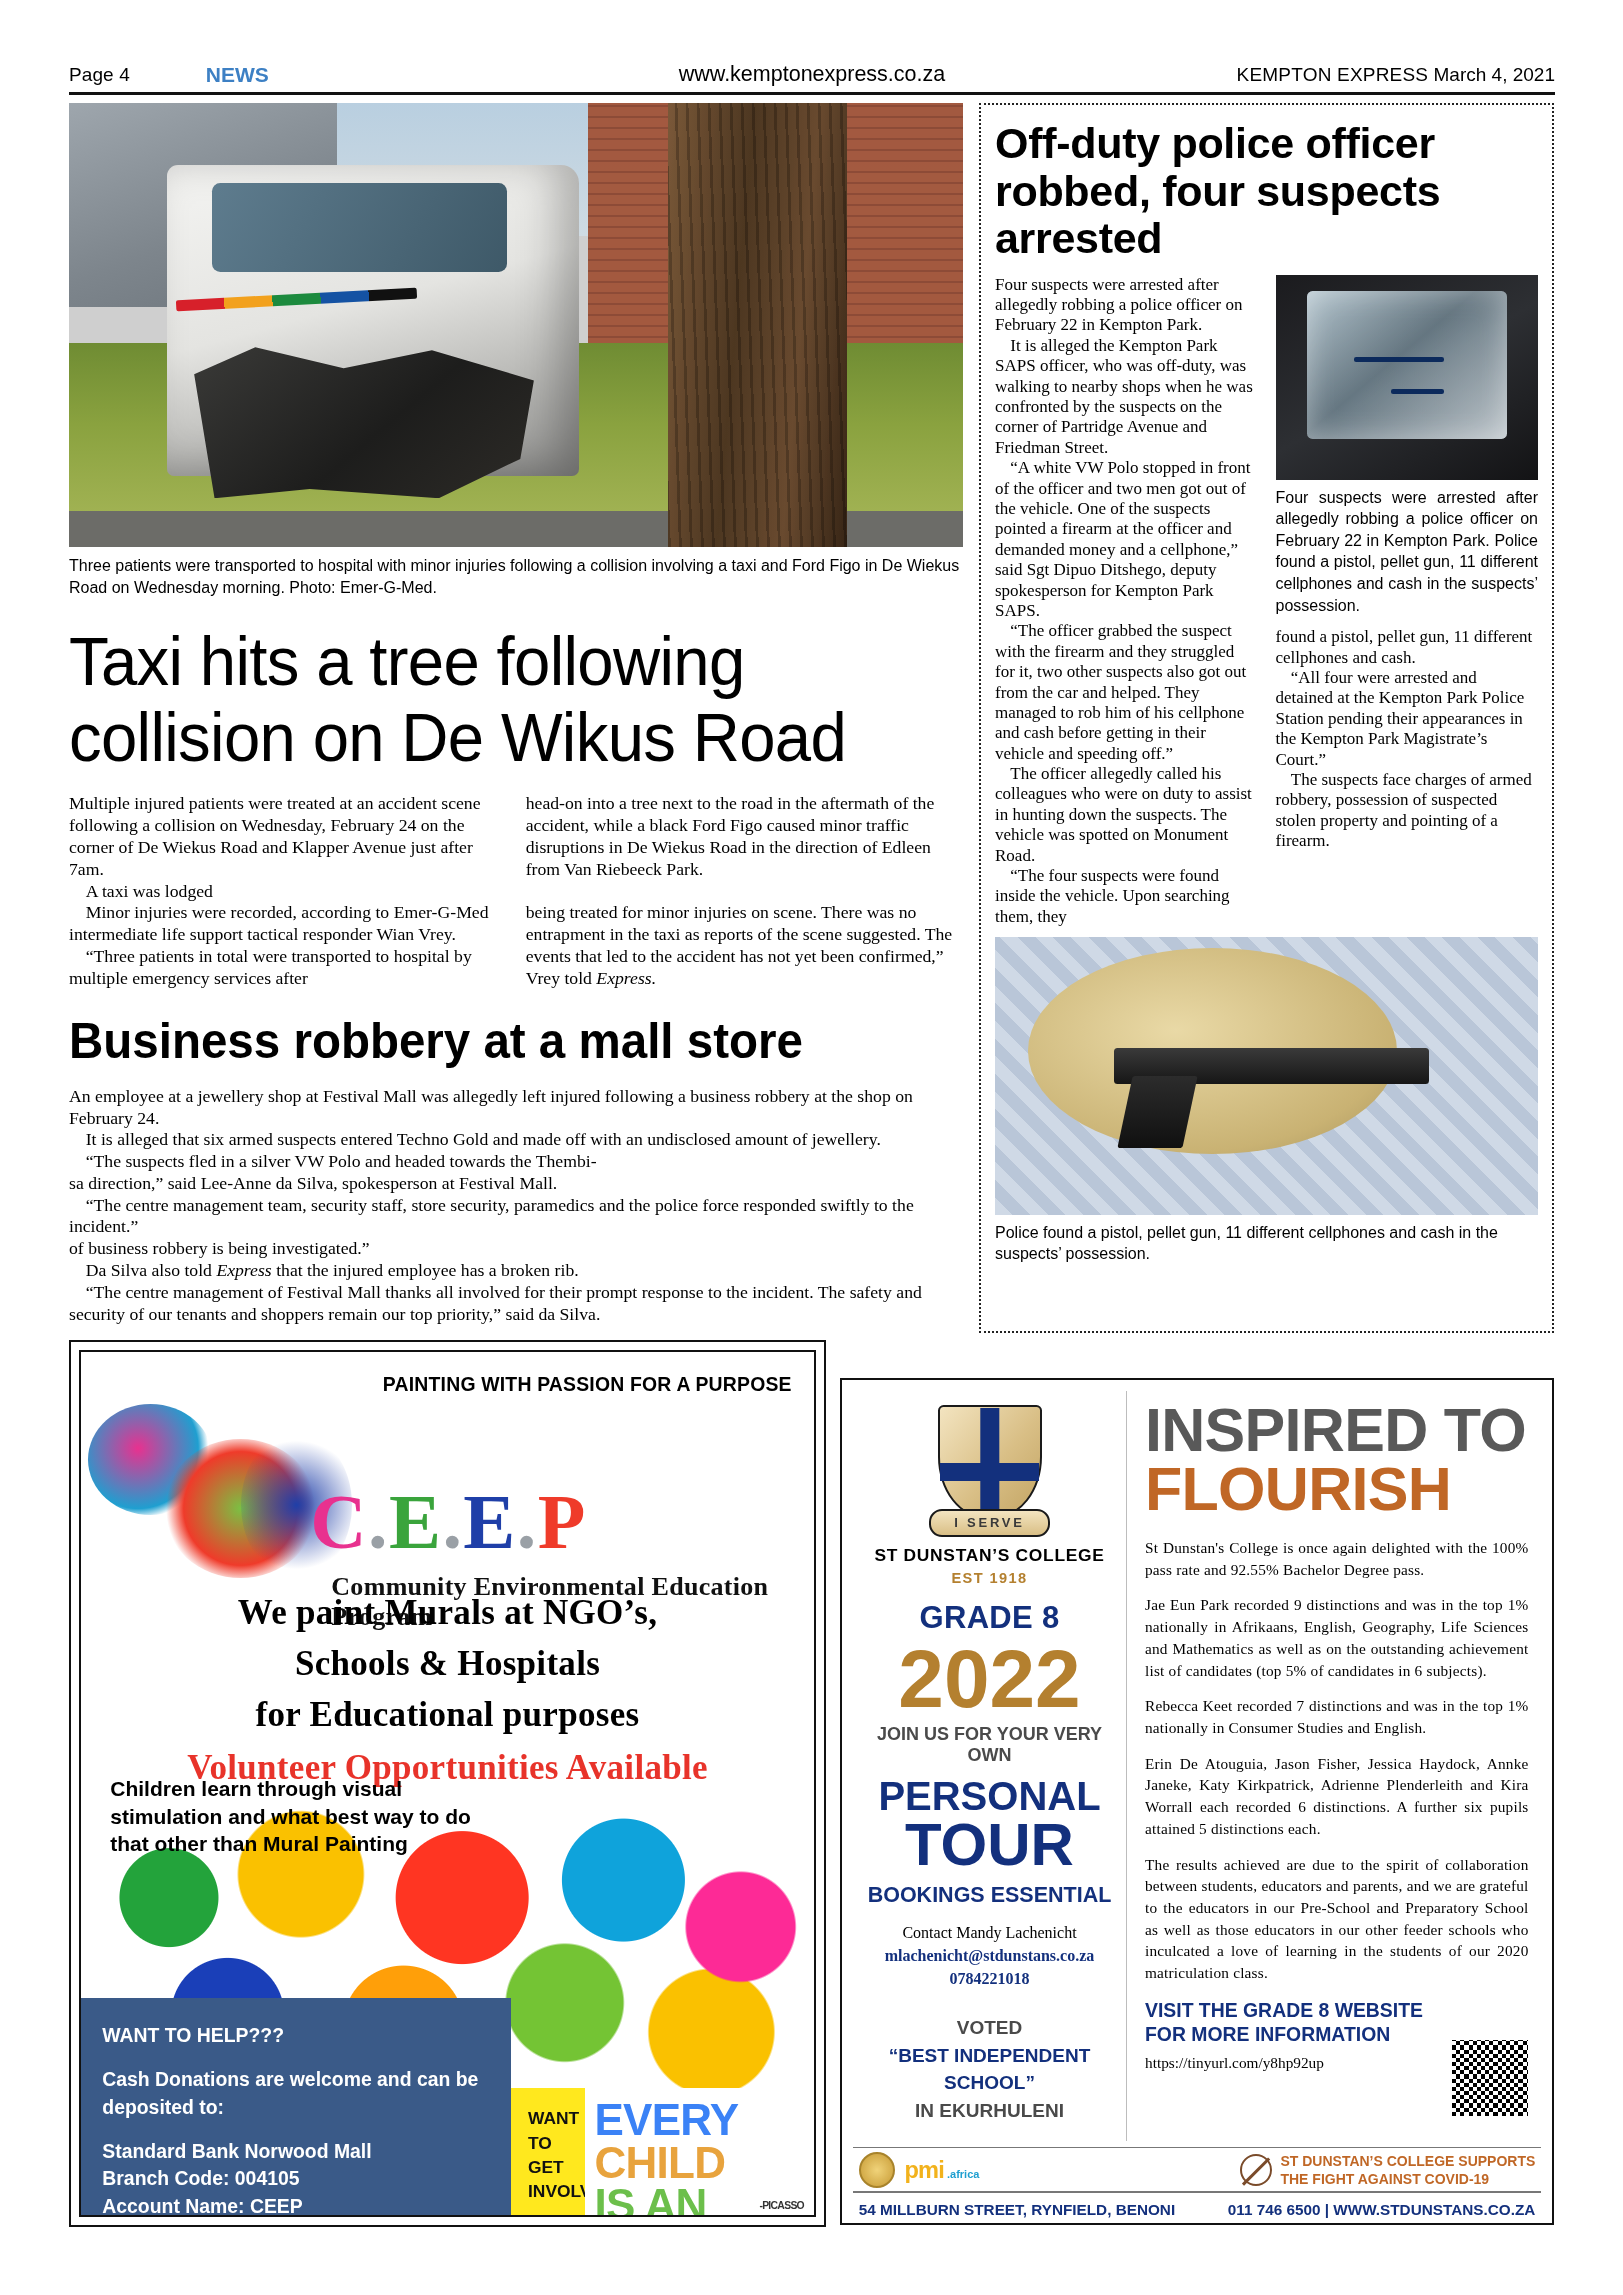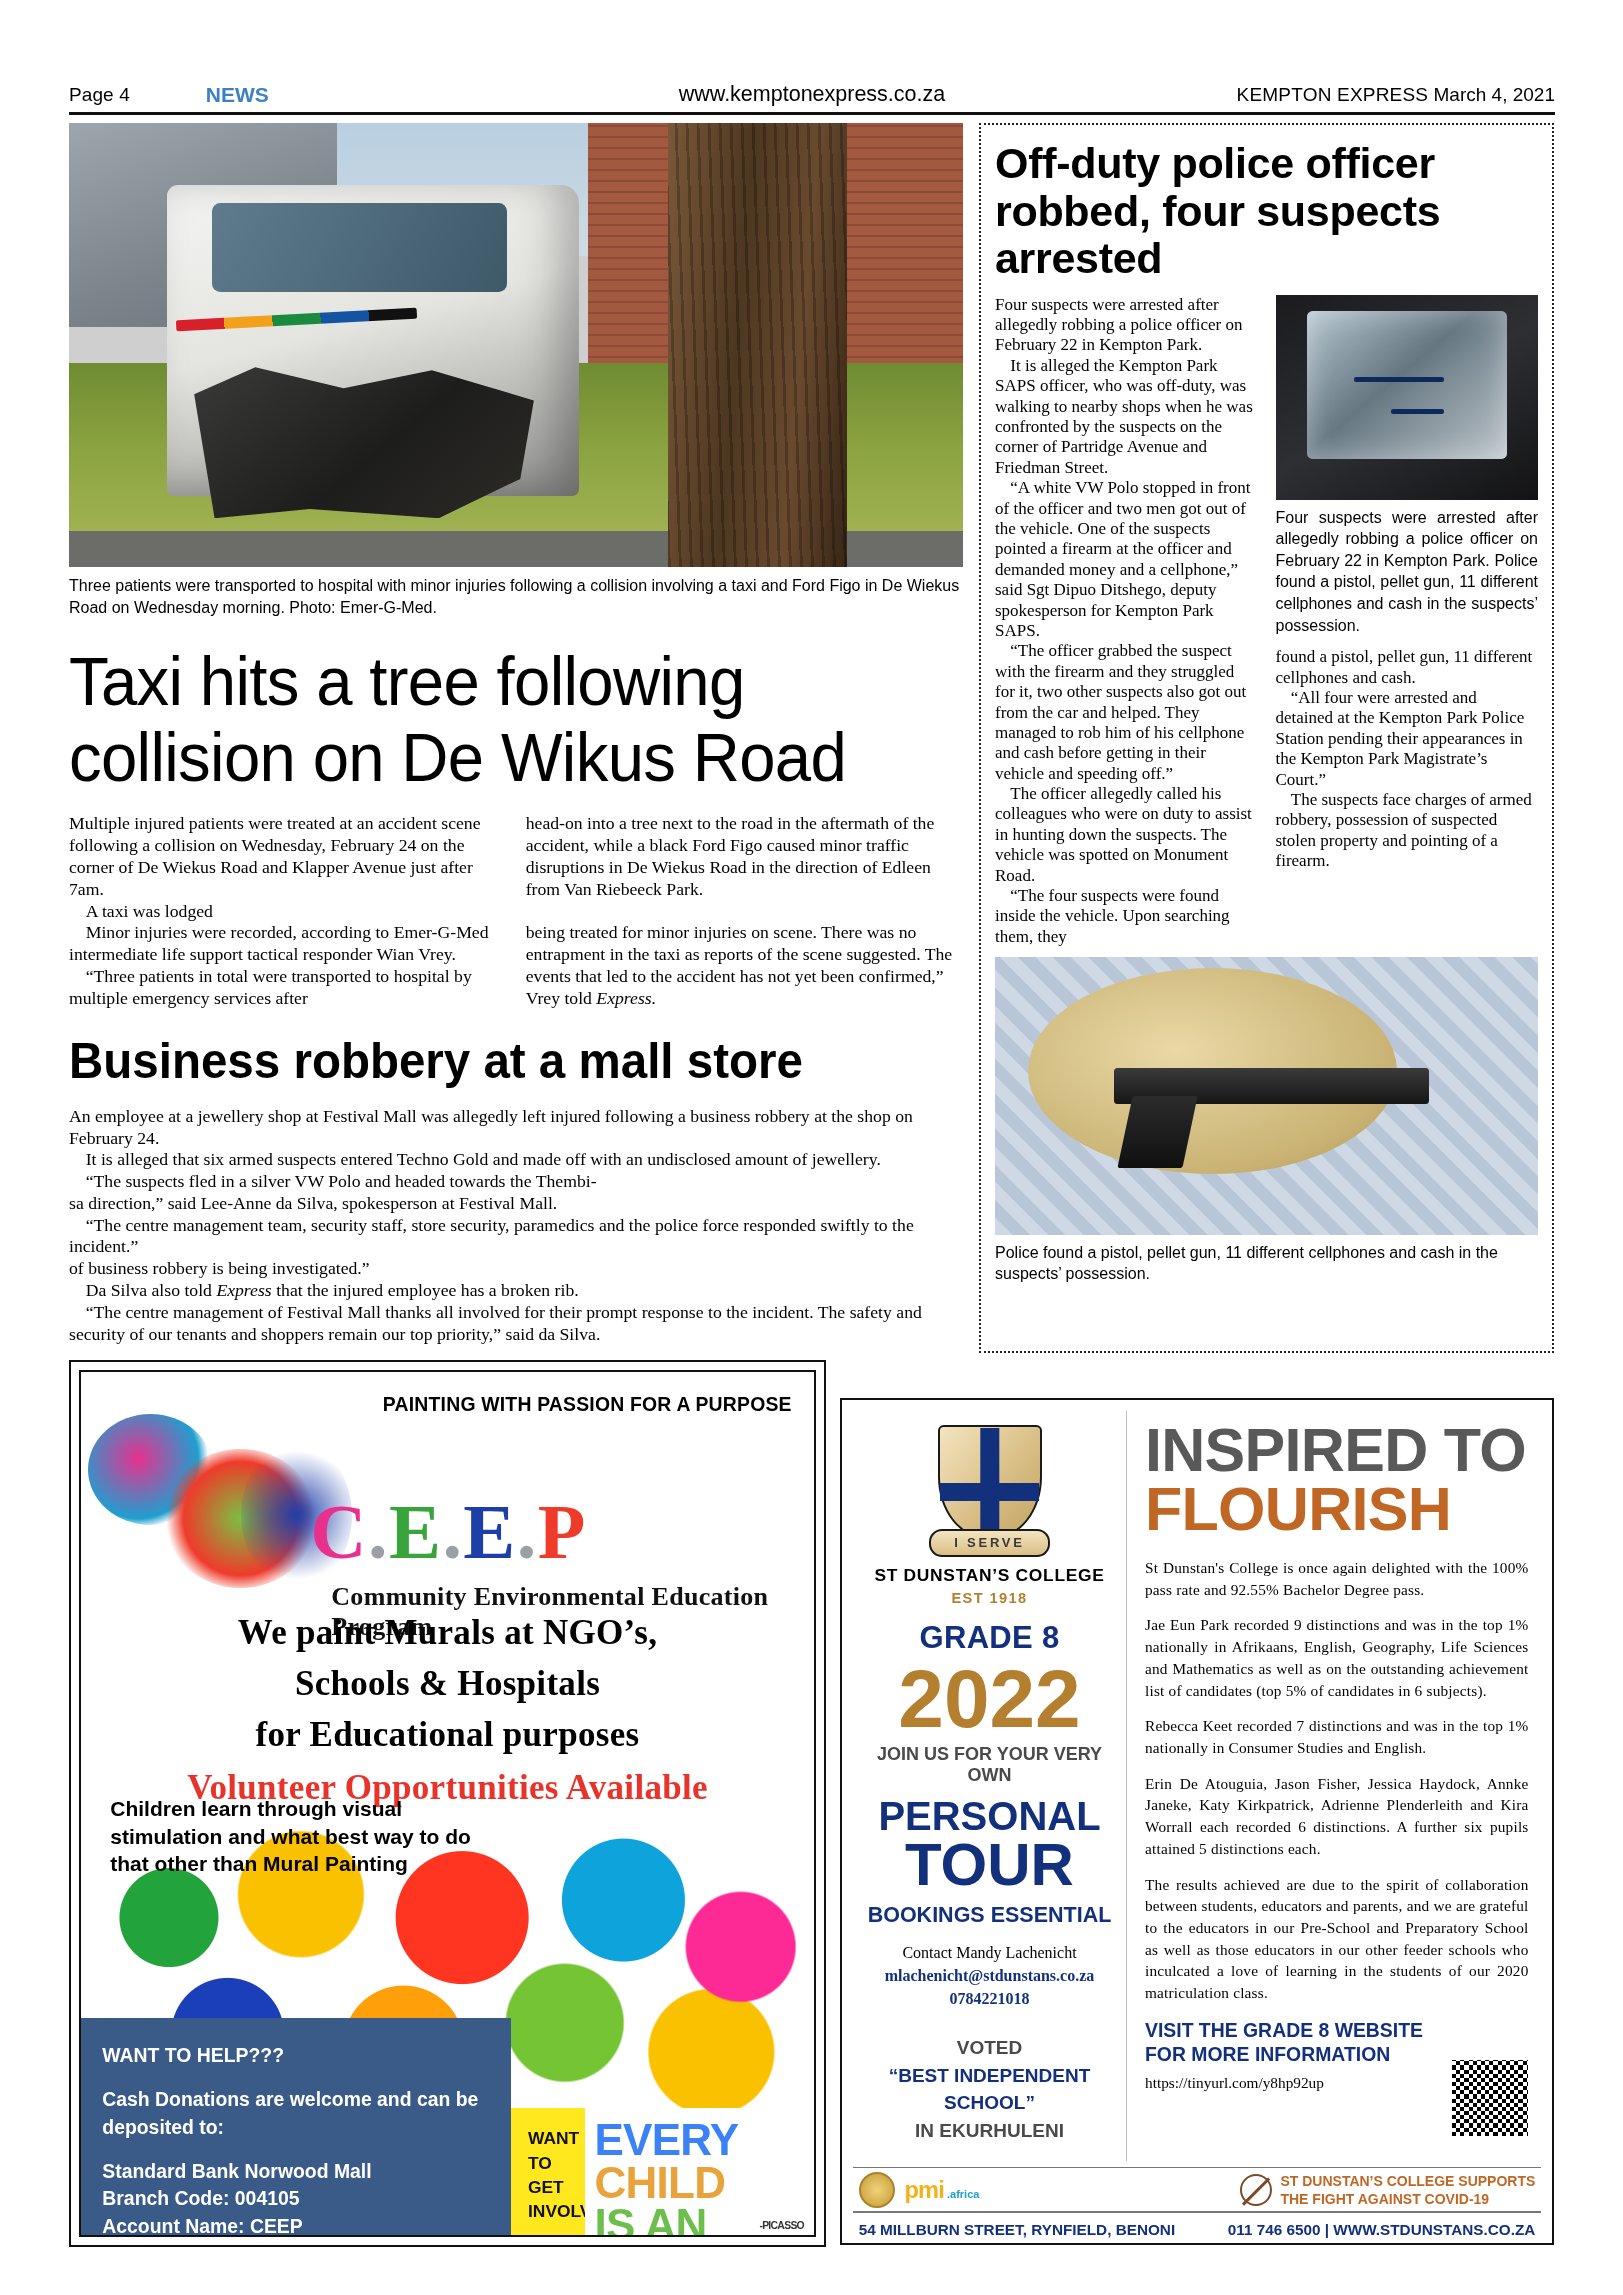--- a/index.html
+++ b/index.html
@@ -4,21 +4,21 @@
 <style>
   * { box-sizing: border-box; margin: 0; padding: 0; }
   html, body { background: #fff; }
   body {
     width: 1624px; height: 2295px;
     font-family: "Liberation Serif", serif;
     color: #000;
     position: relative;
     overflow: hidden;
   }
-  .page { position: absolute; inset: 0; padding: 16px 69px; margin-top: 20px; }
+  .page { position: absolute; inset: 0; padding: 16px 69px; }
 
   
   .masthead {
     position: absolute; left: 69px; right: 69px; top: 56px; height: 37px;
     display: flex; align-items: center;
     font-family: "Liberation Sans", sans-serif;
   }
   .mh-page { font-size: 19px; letter-spacing: 0.1px; }
   .mh-section { font-size: 21px; font-weight: bold; color: #3d80c4; margin-left: 76px; }
   .mh-url { position: absolute; left: 50%; transform: translateX(-50%); font-size: 21.5px; }
@@ -134,21 +134,21 @@
   .ceep {
     position: absolute; left: 69px; top: 1340px; width: 757px; height: 887px;
     border: 2.8px solid #111; background:#fff;
   }
   .ceep-inner { position:absolute; inset: 8.3px; border: 2.1px solid #111; overflow:hidden; background:#fff; }
   .ceep-tag {
     position:absolute; right: 22px; top: 21px;
     font-family: "Liberation Sans", sans-serif; font-weight:bold;
     font-size: 19.4px; letter-spacing:0.2px;
   }
-  .ceep-logo { position:absolute; left: 0; top: 49px; width: 100%; height: 180px; }
+  .ceep-logo { position:absolute; left: 0; top: 59px; width: 100%; height: 180px; }
   .ceep-word {
     position:absolute; left: 229px; top: 66px;
     font-family:"Liberation Serif", serif; font-weight:bold; font-size: 78px;
     letter-spacing: 1.4px; white-space: nowrap;
   }
   .ceep-word span:nth-child(1){color:#e8318f}
   .ceep-word span:nth-child(2){color:#9aa0a6}
   .ceep-word span:nth-child(3){color:#3aa43c}
   .ceep-word span:nth-child(4){color:#9aa0a6}
   .ceep-word span:nth-child(5){color:#1f3fa8}

